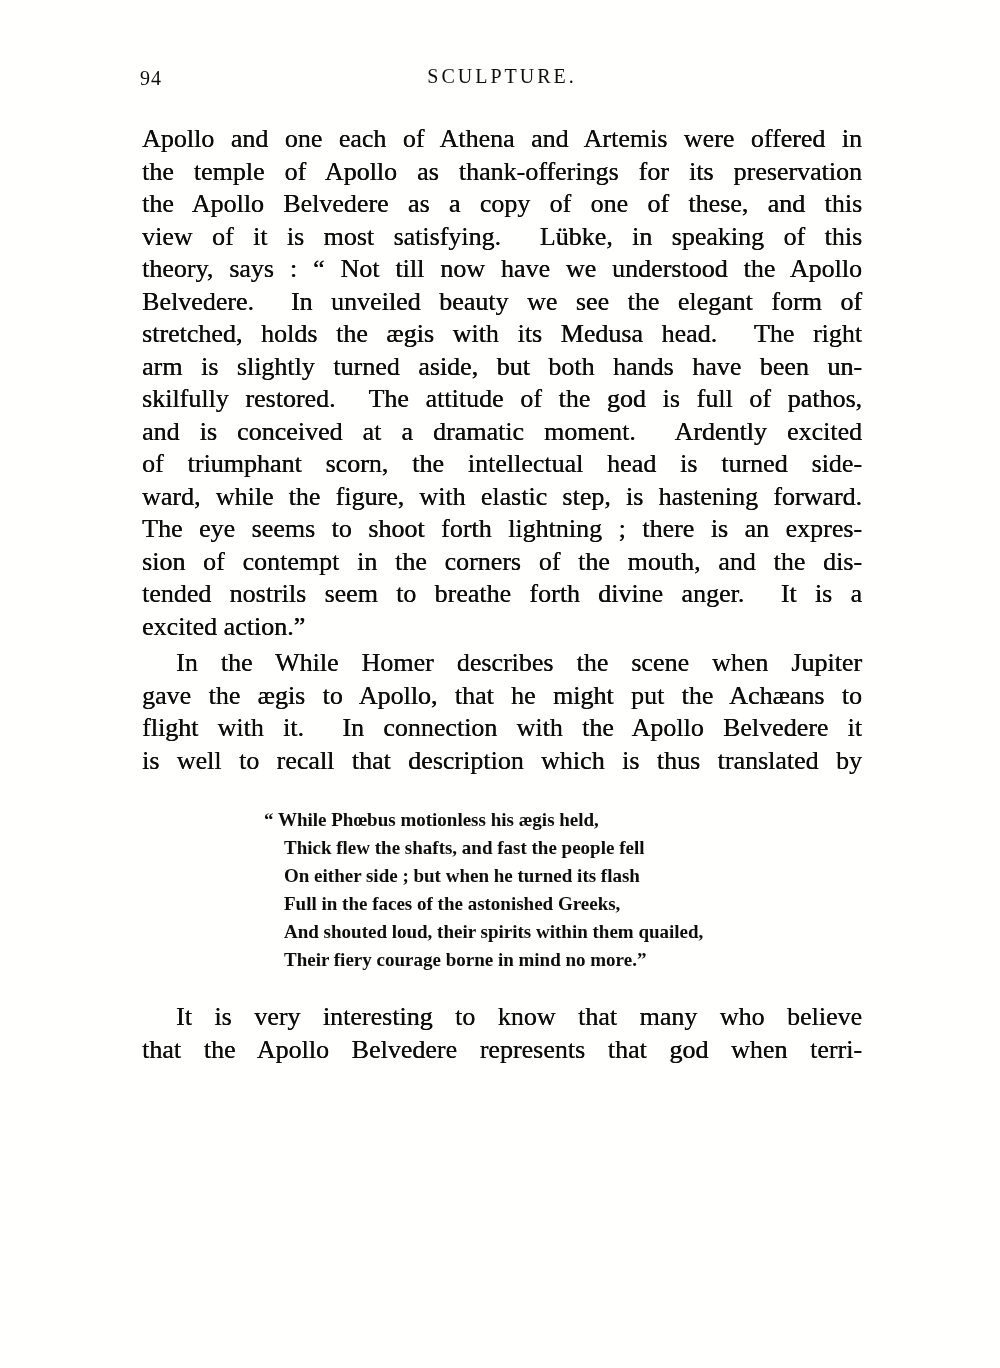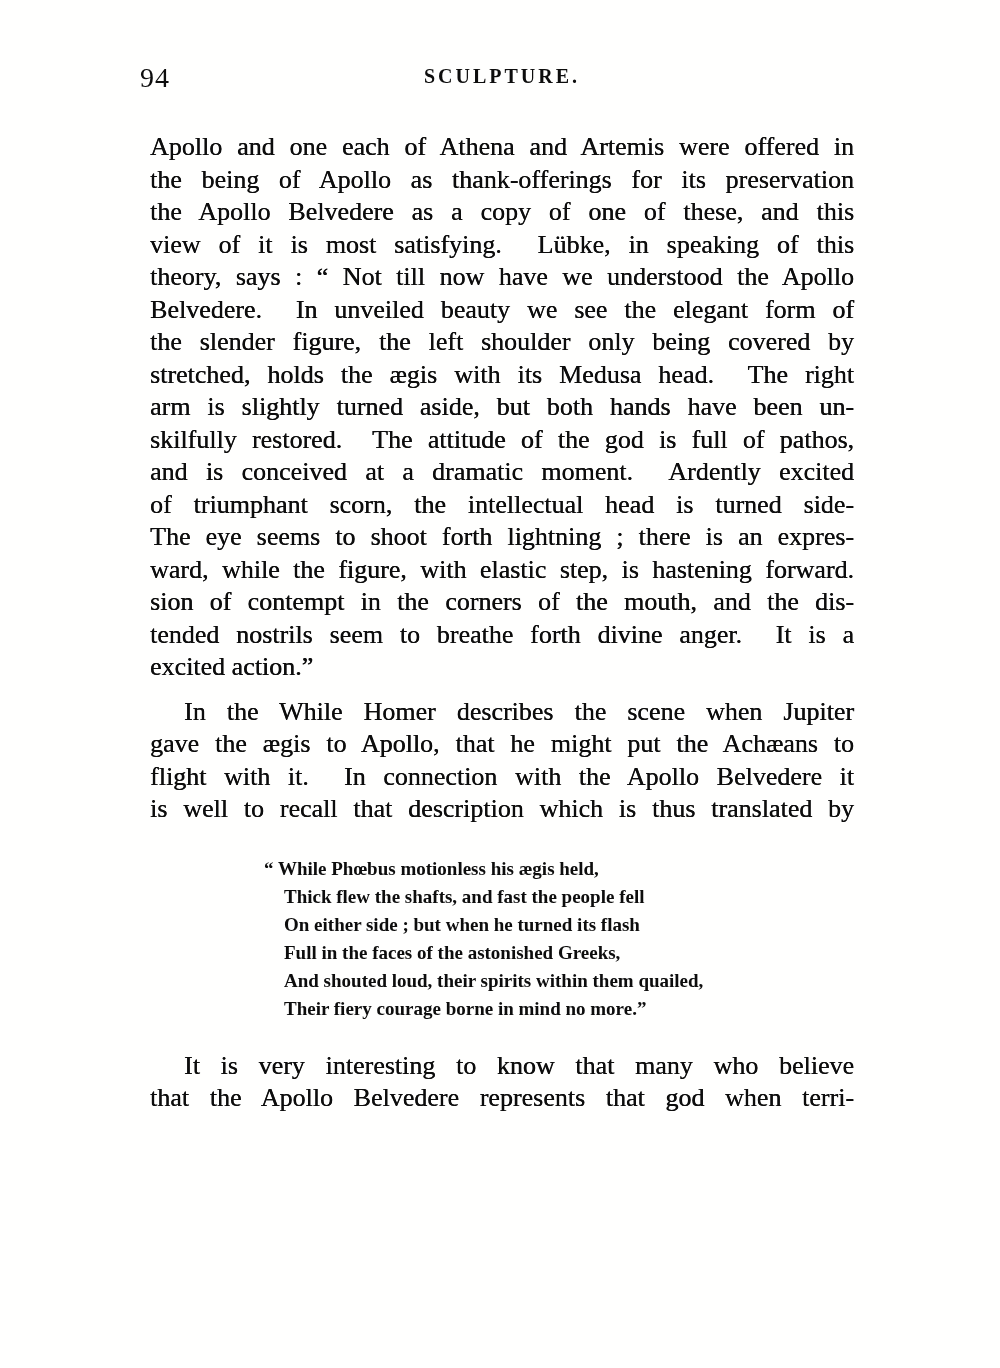--- a/index.html
+++ b/index.html
@@ -12,38 +12,37 @@
   }
   .page {
     position: relative;
     width: 1000px; height: 1368px;
     background: #fffffe;
     overflow: hidden;
   }
   .page-number {
     position: absolute;
     left: 140px; top: 64px;
-    font-size: 28px; line-height: 28px;
+    font-size: 20px; line-height: 28px;
     letter-spacing: 1px;
   }
   .running-header {
     position: absolute;
     left: 138px; top: 66px; width: 728px;
     text-align: center;
     font-size: 20px; line-height: 20px;
     letter-spacing: 3px;
-    font-weight: bold;
   }
   .text-block {
     position: absolute;
     left: 138px; top: 119px; width: 728px;
     font-size: 26px;
     text-shadow: 0.3px 0 0 currentColor;
   }
-  .para { margin: 12px; }
+  .para { margin: 4px; }
   .body-line {
     line-height: 32.5px;
     text-align: justify;
     text-align-last: justify;
     white-space: normal;
   }
   .body-line.no-just {
     text-align: left;
     text-align-last: left;
   }
@@ -69,33 +68,32 @@
 <div class="page">
 
   <div class="page-number">94</div>
 
   <div class="running-header">SCULPTURE.</div>
 
   <div class="text-block">
 
     <div class="para">
         <div class="body-line">Apollo and one each of Athena and Artemis were offered in</div>
-        <div class="body-line">the being of Apollo as thank-offerings for its preservation</div>
+        <div class="body-line">the temple of Apollo as thank-offerings for its preservation</div>
         <div class="body-line">the Apollo Belvedere as a copy of one of these, and this</div>
         <div class="body-line">view of it is most satisfying.&nbsp; Lübke, in speaking of this</div>
         <div class="body-line">theory, says : “ Not till now have we understood the Apollo</div>
         <div class="body-line">Belvedere.&nbsp; In unveiled beauty we see the elegant form of</div>
-        <div class="body-line">the slender figure, the left shoulder only being covered by</div>
         <div class="body-line">stretched, holds the ægis with its Medusa head.&nbsp; The right</div>
         <div class="body-line">arm is slightly turned aside, but both hands have been un-</div>
         <div class="body-line">skilfully restored.&nbsp; The attitude of the god is full of pathos,</div>
         <div class="body-line">and is conceived at a dramatic moment.&nbsp; Ardently excited</div>
         <div class="body-line">of triumphant scorn, the intellectual head is turned side-</div>
+        <div class="body-line">ward, while the figure, with elastic step, is hastening forward.</div>
         <div class="body-line">The eye seems to shoot forth lightning ; there is an expres-</div>
-        <div class="body-line">ward, while the figure, with elastic step, is hastening forward.</div>
         <div class="body-line">sion of contempt in the corners of the mouth, and the dis-</div>
         <div class="body-line">tended nostrils seem to breathe forth divine anger.&nbsp; It is a</div>
         <div class="body-line no-just">excited action.”</div>
       </div>
 
     <div class="para">
         <div class="body-line indent">In the While Homer describes the scene when Jupiter</div>
         <div class="body-line">gave the ægis to Apollo, that he might put the Achæans to</div>
         <div class="body-line">flight with it.&nbsp; In connection with the Apollo Belvedere it</div>
         <div class="body-line">is well to recall that description which is thus translated by</div>

